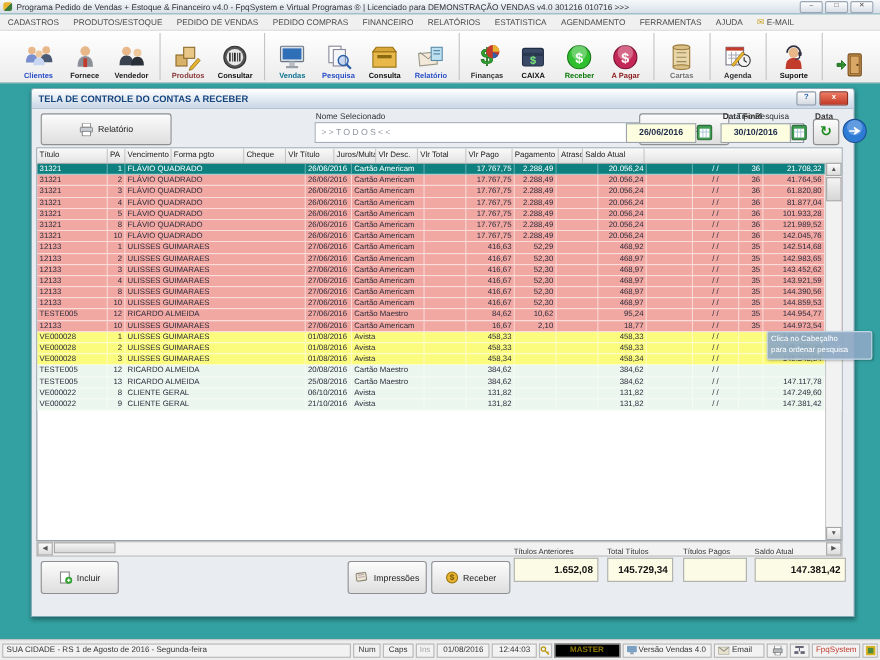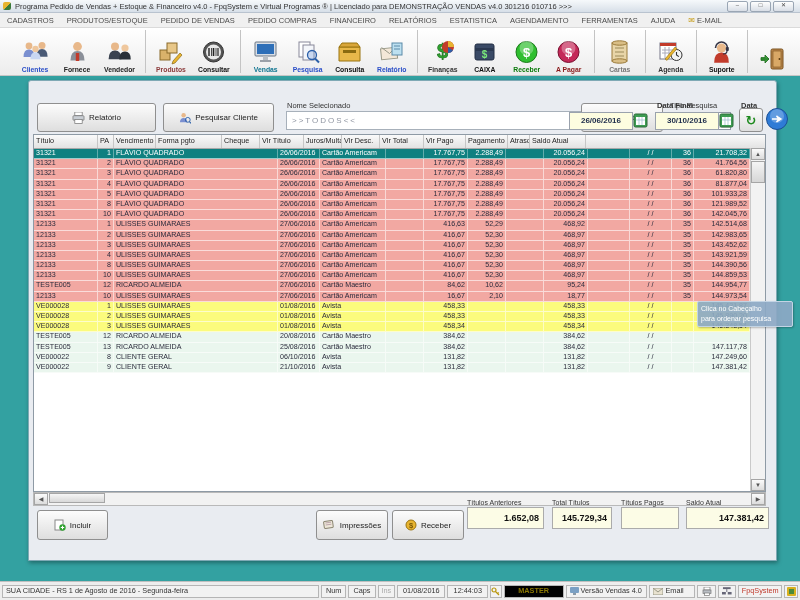--- a/index.html
+++ b/index.html
@@ -387,37 +387,35 @@
           <path d="M2 13h8M10 13l-4-4v2.6H2v2.8h4V17z" fill="#3FA03F" stroke="#1A6A1A" stroke-width=".8"></path>
         </svg>
       </span>
       <span class="tb-label" style="color: rgb(51, 51, 51);"></span>
     </div>
   </div>
 
 <div id="desktop" class="abs">
 
   <div id="mdiwin" class="abs">
+    <div id="mdi-titlebar" class="abs">
+      <span id="mdi-title">TELA DE CONTROLE DO CONTAS A RECEBER</span>
+      <span id="mdi-btns">
+        <span id="help-btn">?</span>
+        <span id="close-btn">x</span>
+      </span>
+    </div>
 
     <div id="btn-relatorio" class="abs btn">
       <svg width="13" height="12" viewBox="0 0 14 13">
           <rect x="3" y="0" width="8" height="4" fill="#FFF" stroke="#777" stroke-width=".8"></rect>
           <rect x="1" y="4" width="12" height="5" rx="1" fill="#C9CED4" stroke="#777" stroke-width=".8"></rect>
           <rect x="3" y="8" width="8" height="4.5" fill="#FFF" stroke="#777" stroke-width=".8"></rect>
         </svg>
       <span>Relatório</span>
-    </div>
-    <div id="btn-pesquisar" class="abs btn">
-      <svg width="12" height="12" viewBox="0 0 13 13">
-          <circle cx="5" cy="3.5" r="2.4" fill="#E8B88A"></circle>
-          <path d="M1 11c0-3 1.8-4.6 4-4.6S9 8 9 11z" fill="#7A8FD0"></path>
-          <circle cx="9.5" cy="8.5" r="2.6" fill="none" stroke="#2B5FA8" stroke-width="1"></circle>
-          <line x1="11.3" y1="10.4" x2="13" y2="12.2" stroke="#2B5FA8" stroke-width="1.2"></line>
-        </svg>
-      <span>Pesquisar Cliente</span>
     </div>
     <div id="lbl-nome" class="abs ctl-label">Nome Selecionado</div>
     <div id="inp-nome" class="abs">&gt;&gt;TODOS&lt;&lt;</div>
     <div id="btn-recalc" class="abs btn">
       <span class="recalc-gl">⇄</span>
       <span>Recalcular</span>
     </div>
     <div id="lbl-tipo" class="abs ctl-label">Tipo  Pesquisa</div>
     <div id="cmb-tipo" class="abs">
       <span class="val">ABERTOS</span>

